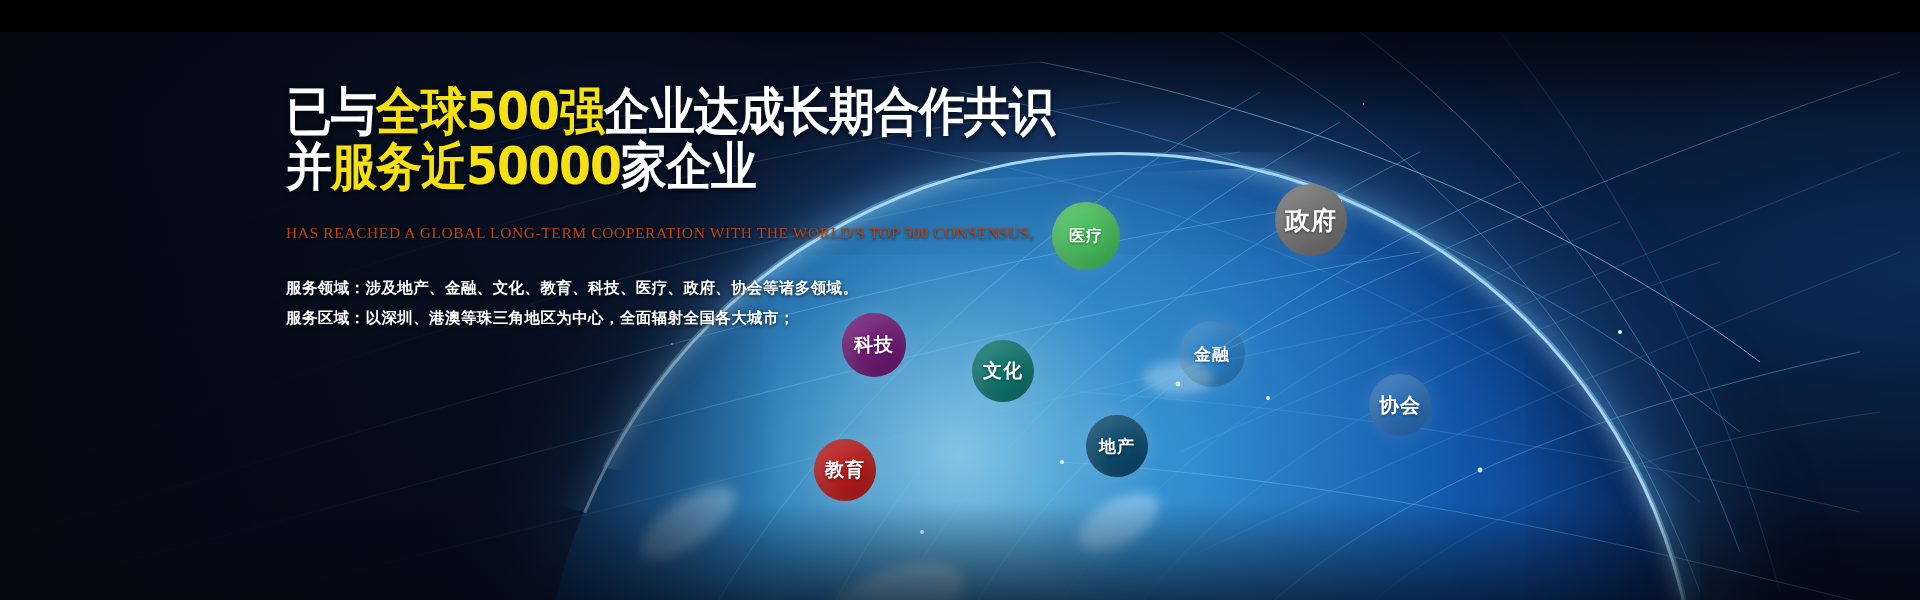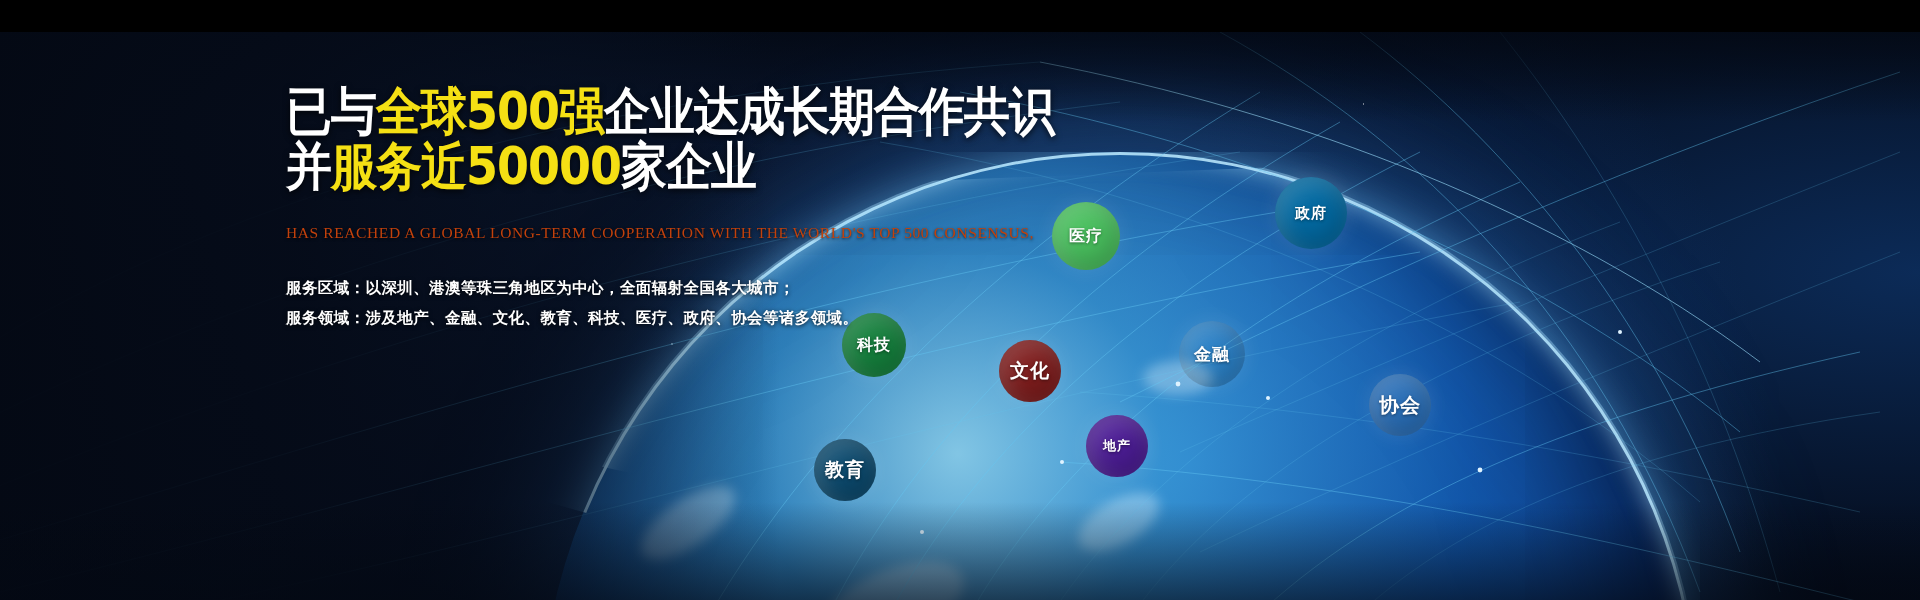--- a/index.html
+++ b/index.html
@@ -216,45 +216,45 @@
     </div>
     <div class="headline hl-line2">
       <span>并</span><span class="hl">服务近50000</span><span>家企业</span>
     </div>
 
     <div class="sub-en">
       <div>HAS REACHED A GLOBAL LONG-TERM COOPERATION WITH THE WORLD'S TOP 500 CONSENSUS,</div>
     </div>
 
     <div class="desc">
+      <div>服务领域：涉及地产、金融、文化、教育、科技、医疗、政府、协会等诸多领域。</div>
       <div>服务区域：以深圳、港澳等珠三角地区为中心，全面辐射全国各大城市；</div>
-      <div>服务领域：涉及地产、金融、文化、教育、科技、医疗、政府、协会等诸多领域。</div>
     </div>
   </div>
 
   <div id="bubbles">
-      <div class="bubble" style="width: 72px; height: 72px; left: 1275px; top: 145px; background: #0369a1; font-size: 15px;">
+      <div class="bubble" style="width: 72px; height: 72px; left: 1275px; top: 152px; background: #737373; font-size: 25px;">
         <span>政府</span>
       </div>
       <div class="bubble" style="width: 68px; height: 68px; left: 1052px; top: 170px; background: rgb(73, 191, 94); font-size: 16px;">
         <span>医疗</span>
       </div>
-      <div class="bubble" style="width: 64px; height: 64px; left: 842px; top: 281px; background: #15803d; font-size: 16px;">
+      <div class="bubble" style="width: 64px; height: 64px; left: 842px; top: 281px; background: #701a75; font-size: 19px;">
         <span>科技</span>
       </div>
-      <div class="bubble" style="width: 62px; height: 62px; left: 999px; top: 308px; background: #7f1d1d; font-size: 19px;">
+      <div class="bubble" style="width: 62px; height: 62px; left: 972px; top: 308px; background: #0f766e; font-size: 19px;">
         <span>文化</span>
       </div>
       <div class="bubble" style="width: 66px; height: 66px; left: 1179px; top: 289px; font-size: 17px;">
         <span>金融</span>
       </div>
       <div class="bubble" style="width: 62px; height: 62px; left: 1369px; top: 342px; background: rgb(42, 111, 184); font-size: 20px;">
         <span>协会</span>
       </div>
-      <div class="bubble" style="width: 62px; height: 62px; left: 1086px; top: 383px; background: #4c1d95; font-size: 13px;">
+      <div class="bubble" style="width: 62px; height: 62px; left: 1086px; top: 383px; background: #0c4a6e; font-size: 17px;">
         <span>地产</span>
       </div>
-      <div class="bubble" style="width: 62px; height: 62px; left: 814px; top: 407px; background: #0c4a6e; font-size: 19px;">
+      <div class="bubble" style="width: 62px; height: 62px; left: 814px; top: 407px; background: #b91c1c; font-size: 19px;">
         <span>教育</span>
       </div>
     </div>
 
 </div>
 
 </body></html>

